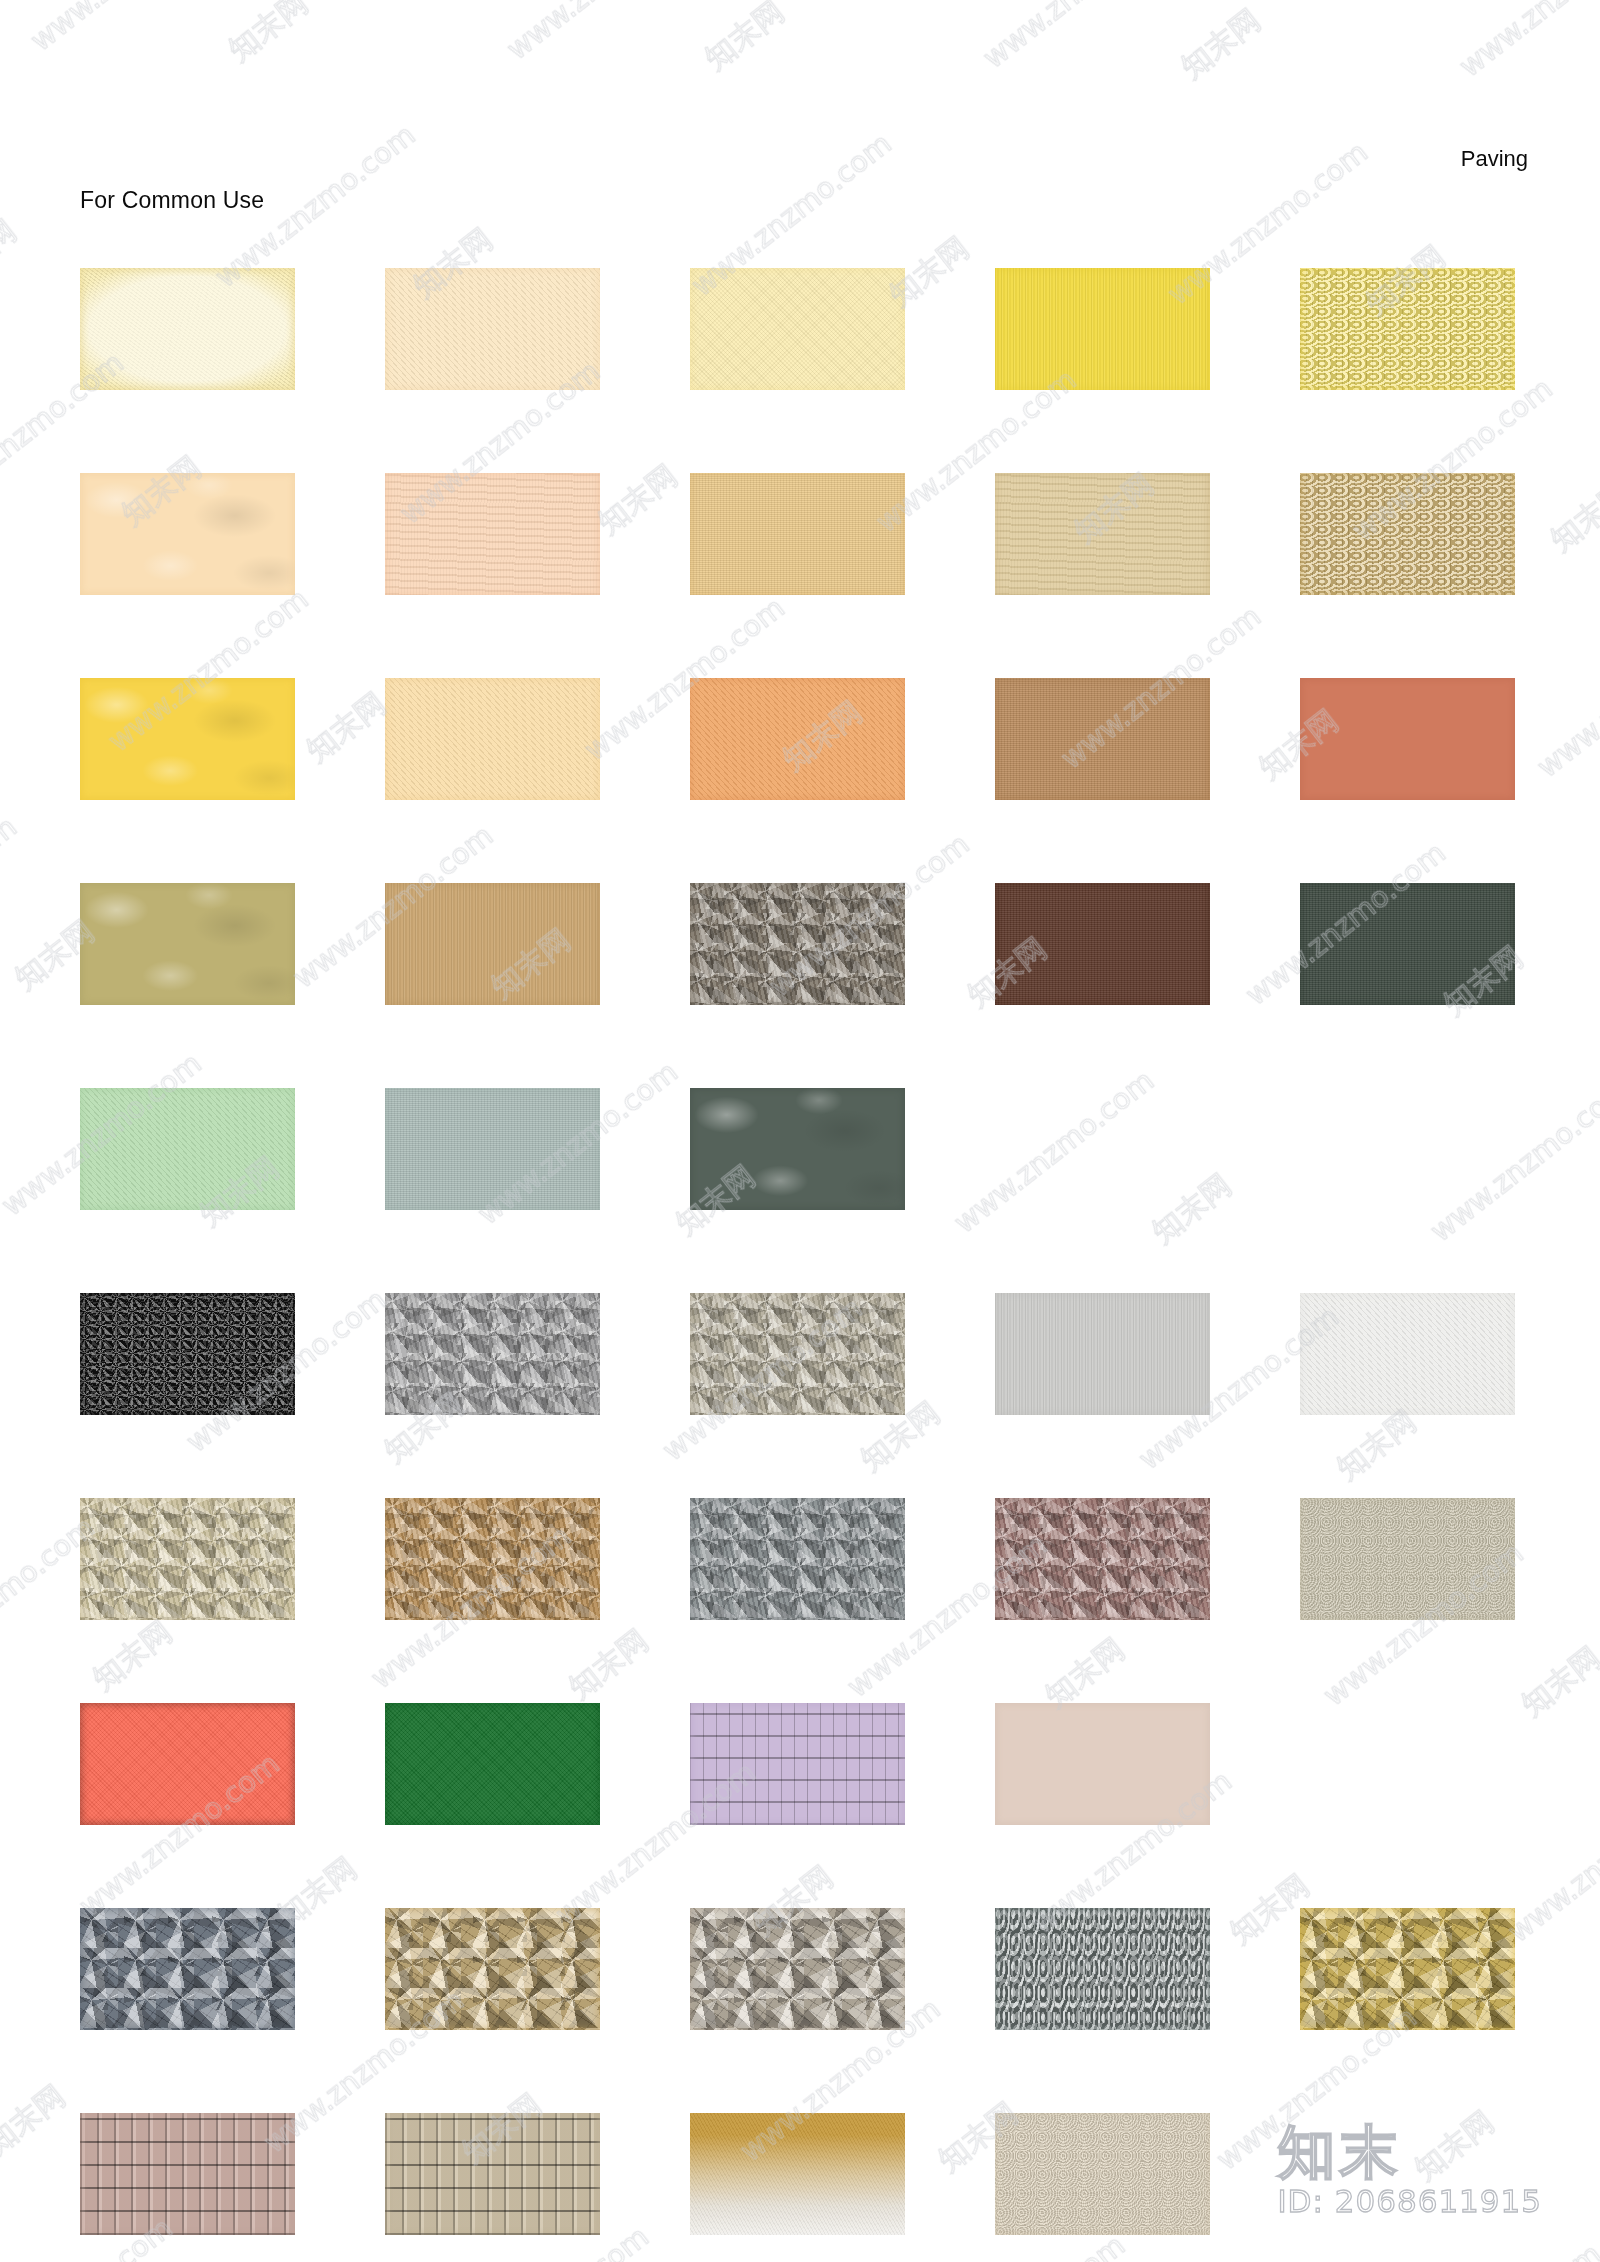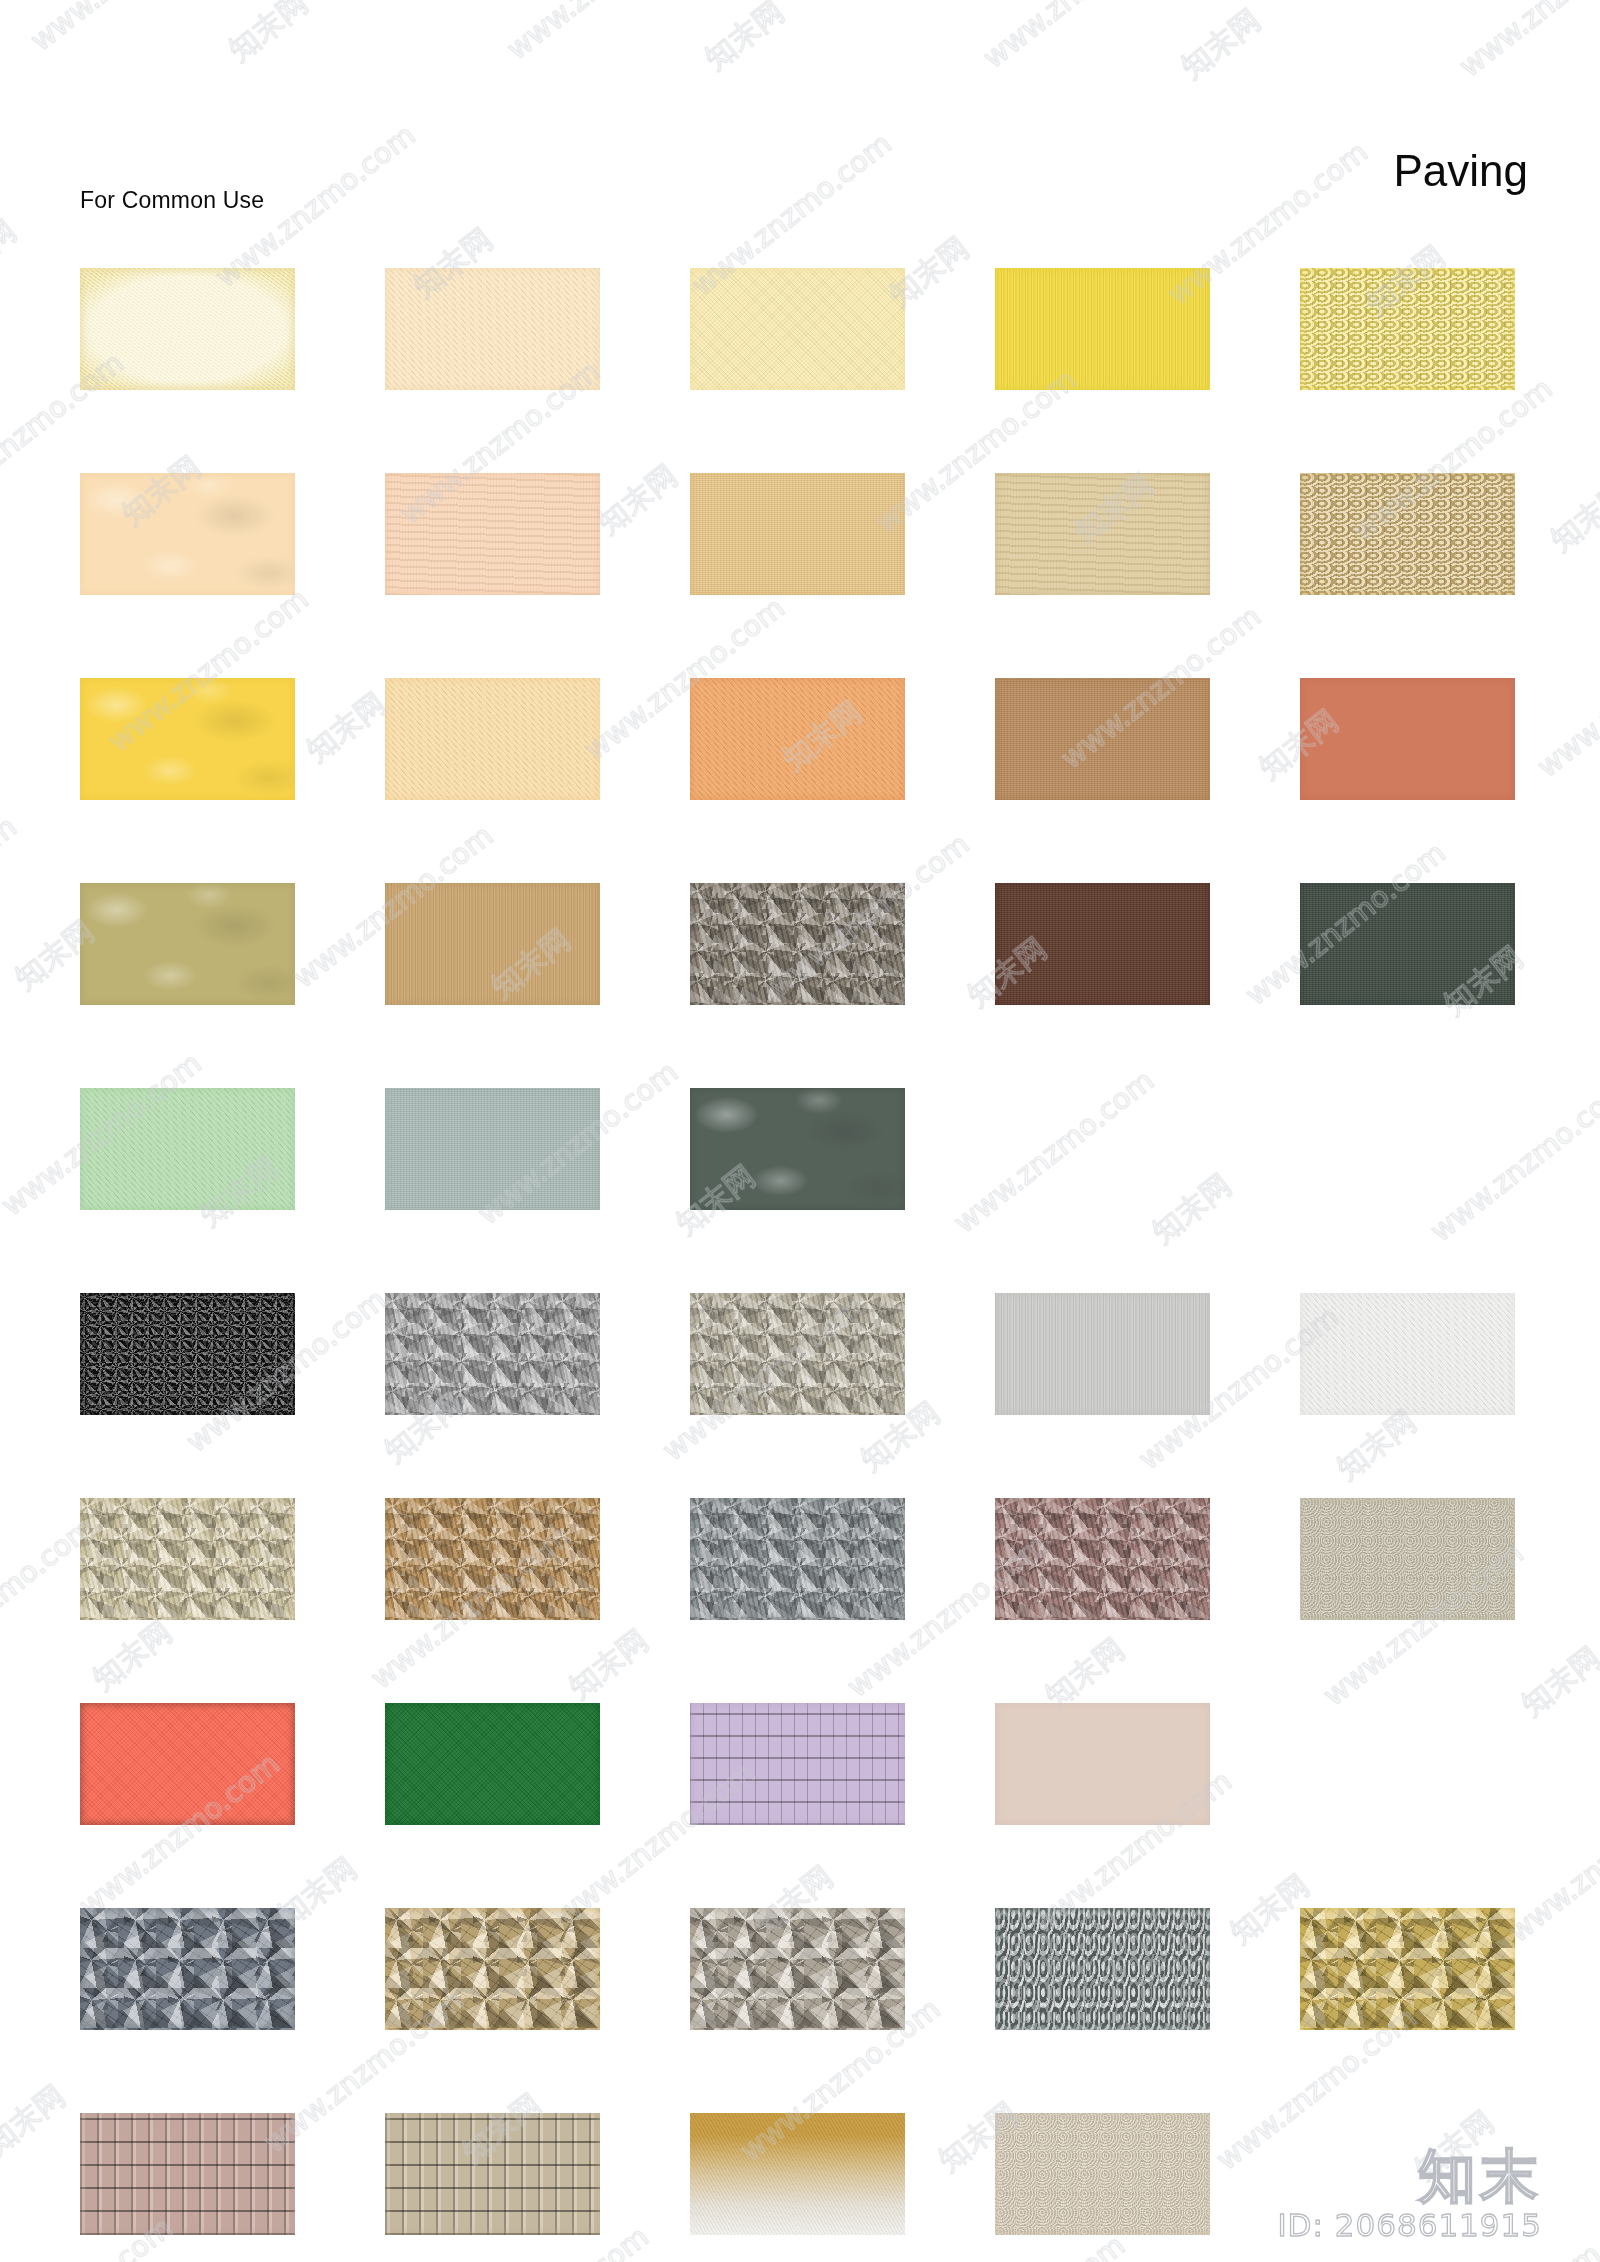--- a/index.html
+++ b/index.html
@@ -42,21 +42,21 @@
     font-size: 23px;
     color: #0b0b0b;
     letter-spacing: 0.2px;
     white-space: nowrap;
     z-index: 30;
   }
   #header-title {
     position: absolute;
     right: 72px;
     top: 146px;
-    font-size: 44px;
+    font-size: 22px;
     color: #0b0b0b;
     white-space: nowrap;
     z-index: 30;
   }
 
   
   #swatch-grid {
     position: absolute;
     left: 80px;
     top: 268px;
@@ -193,22 +193,22 @@
   
   .tex-fade {
     background-image:
       repeating-linear-gradient(60deg, rgba(0,0,0,.05) 0 1px, rgba(255,255,255,.06) 1px 3px);
   }
 
   
   #footer-brand {
     position: absolute;
     right: 58px;
-    bottom: 20px;
-    text-align: right;
+    bottom: 44px;
+    text-align: left;
     z-index: 50;
     user-select: none;
   }
   #brand-logo {
     font-size: 58px;
     line-height: 1;
     font-weight: 700;
     color: transparent;
     -webkit-text-stroke: 1.5px #b9bcc2;
     letter-spacing: 4px;

